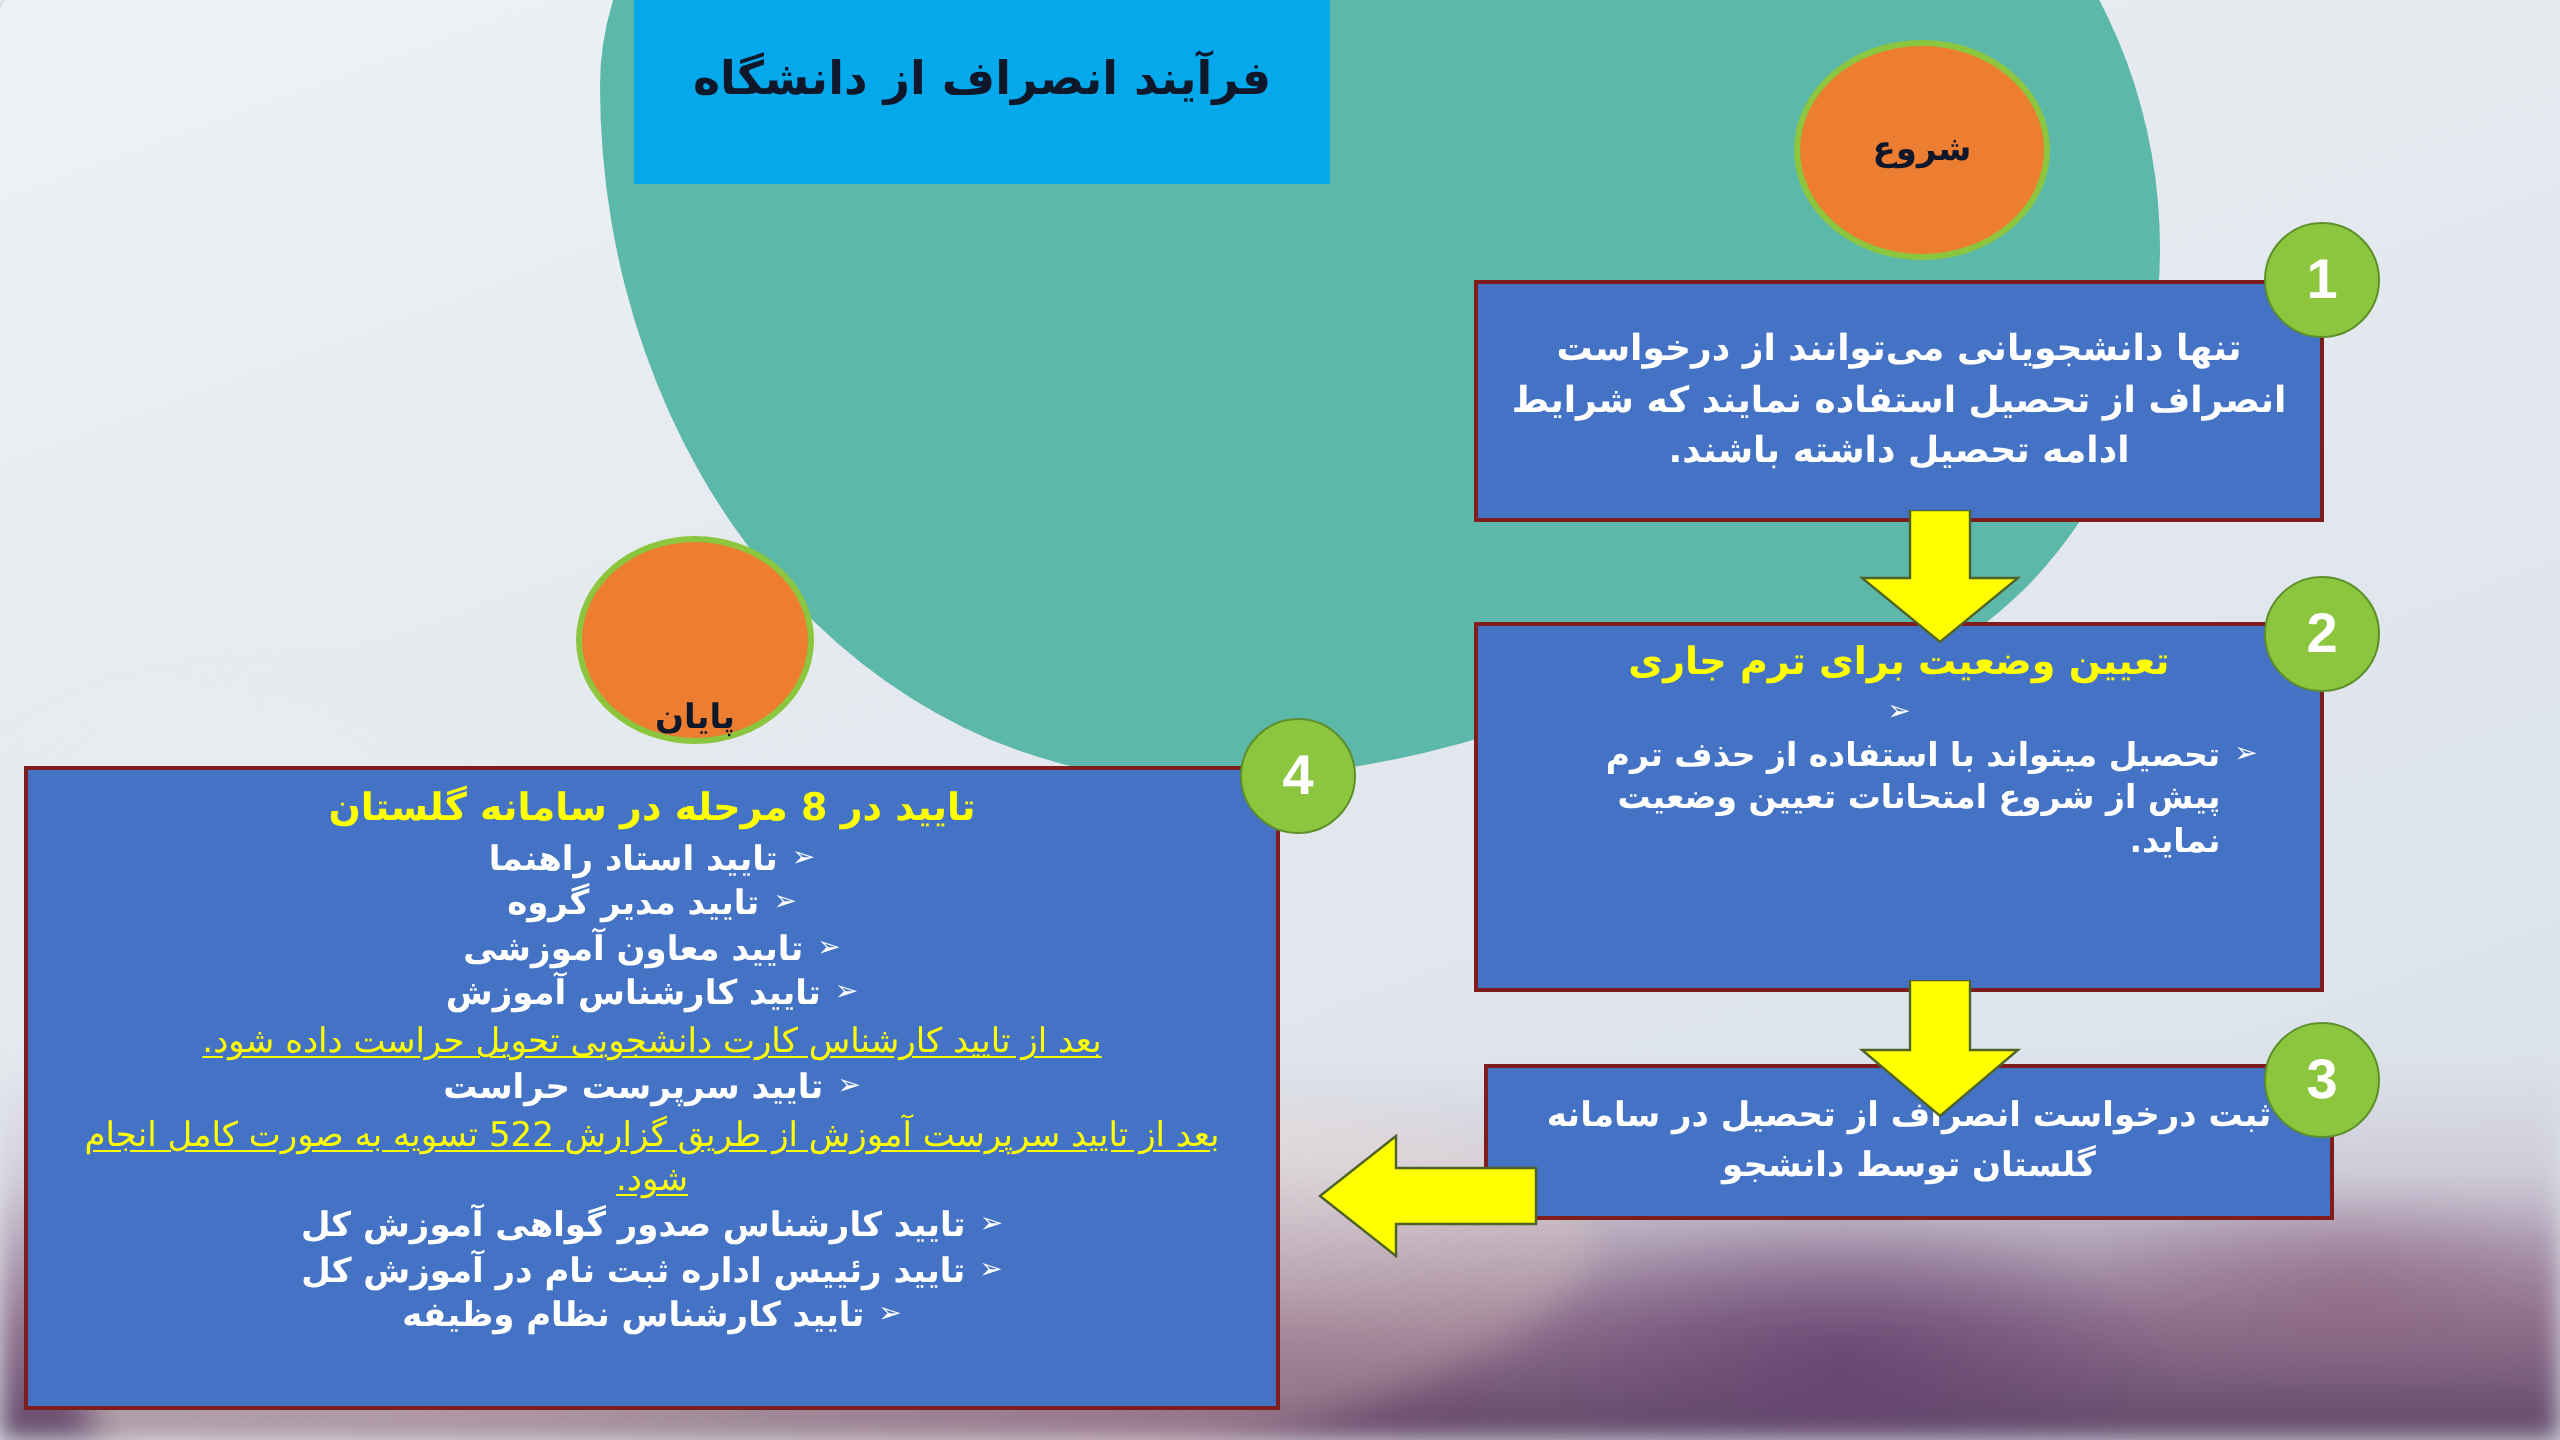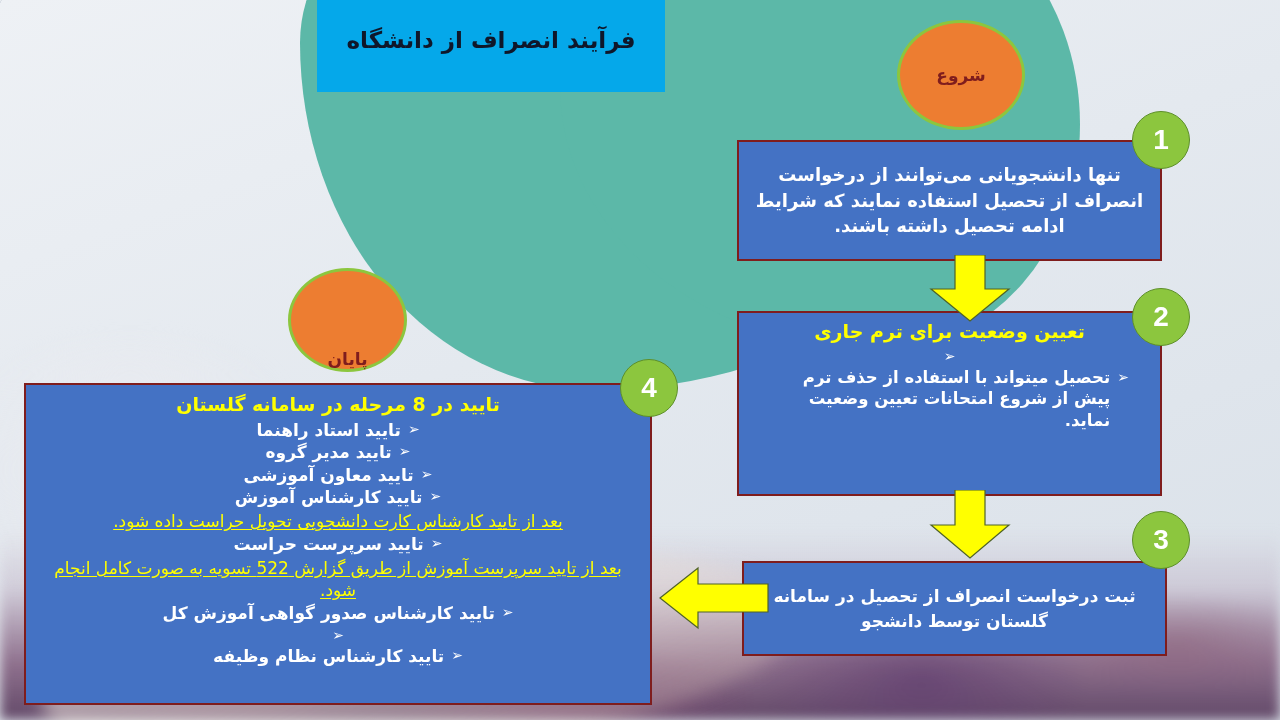--- a/index.html
+++ b/index.html
@@ -62,21 +62,21 @@
   }
   #title-box .t{
     color:#0f172a;font-weight:bold;font-size:23px;letter-spacing:0;
     text-align:center;direction:rtl;
   }
 
   
   .round{
     border-radius:50%;background:#ED7D31;border:3px solid #8CC63E;
     display:flex;align-items:center;justify-content:center;
-    color:#7f1d1d;font-weight:bold;font-size:17px;
+    color:#0f172a;font-weight:bold;font-size:17px;
   }
   #start-circle{left:897px;top:20px;width:122px;height:104px;}
   #end-circle{left:288px;top:268px;width:113px;height:98px;align-items:flex-end;}
 
   
   .badge{
     border-radius:50%;background:#8CC63E;border:1.5px solid #5d8f2a;
     display:flex;align-items:center;justify-content:center;
     color:#ffffff;font-weight:bold;font-size:28px;z-index:9;
     font-family:"Liberation Sans",sans-serif;
@@ -89,25 +89,25 @@
   
   .pbox{
     background:#4472C4;border:2px solid #7f1d1d;box-sizing:border-box;
     color:#ffffff;direction:rtl;text-align:center;
   }
   #box1{left:737px;top:140px;width:425px;height:121px;
         display:flex;align-items:center;justify-content:center;padding:4px 14px;}
   #box1 .body{font-size:18px;font-weight:bold;line-height:1.42;}
 
   #box2{left:737px;top:311px;width:425px;height:185px;padding:4px 0 6px;}
-  #box3{left:742px;top:561px;width:425px;height:95px;
+  #box3{left:742px;top:532px;width:425px;height:78px;
         display:flex;align-items:center;justify-content:center;padding:4px 14px;}
   #box3 .body{font-size:17px;font-weight:bold;line-height:1.45;}
 
-  #box4{left:24px;top:383px;width:628px;height:322px;padding:5px 14px;}
+  #box4{left:12px;top:383px;width:628px;height:322px;padding:5px 14px;}
 
   .hdg{color:#FFFF00;font-weight:bold;font-size:19px;line-height:1.35;margin:2px 0 1px;}
   .bullets{list-style:none;margin:0;padding:0;}
   .bullets li{
     font-size:16.5px;font-weight:bold;line-height:1.30;
     display:flex;justify-content:center;align-items:flex-start;gap:7px;
     text-align:right;
   }
   .bullets li .mk{color:#ffffff;font-size:14px;flex:0 0 auto;line-height:1.45;}
   .bullets li .tx{flex:0 1 auto;}
@@ -220,20 +220,21 @@
     </li>
   </ul>
   <div class="note">بعد از تایید سرپرست آموزش از طریق گزارش 522 تسویه به صورت کامل انجام شود.</div>
   <ul class="bullets">
     <li>
       <span class="mk">➢</span>
       <span class="tx">تایید کارشناس صدور گواهی آموزش کل</span>
     </li>
     <li>
       <span class="mk">➢</span>
+      <span class="tx">تایید رئییس اداره ثبت نام در آموزش کل</span>
     </li>
     <li>
       <span class="mk">➢</span>
       <span class="tx">تایید کارشناس نظام وظیفه</span>
     </li>
   </ul>
 </div>
 <div class="layer badge" id="badge-4">
   <span>4</span>
 </div>

